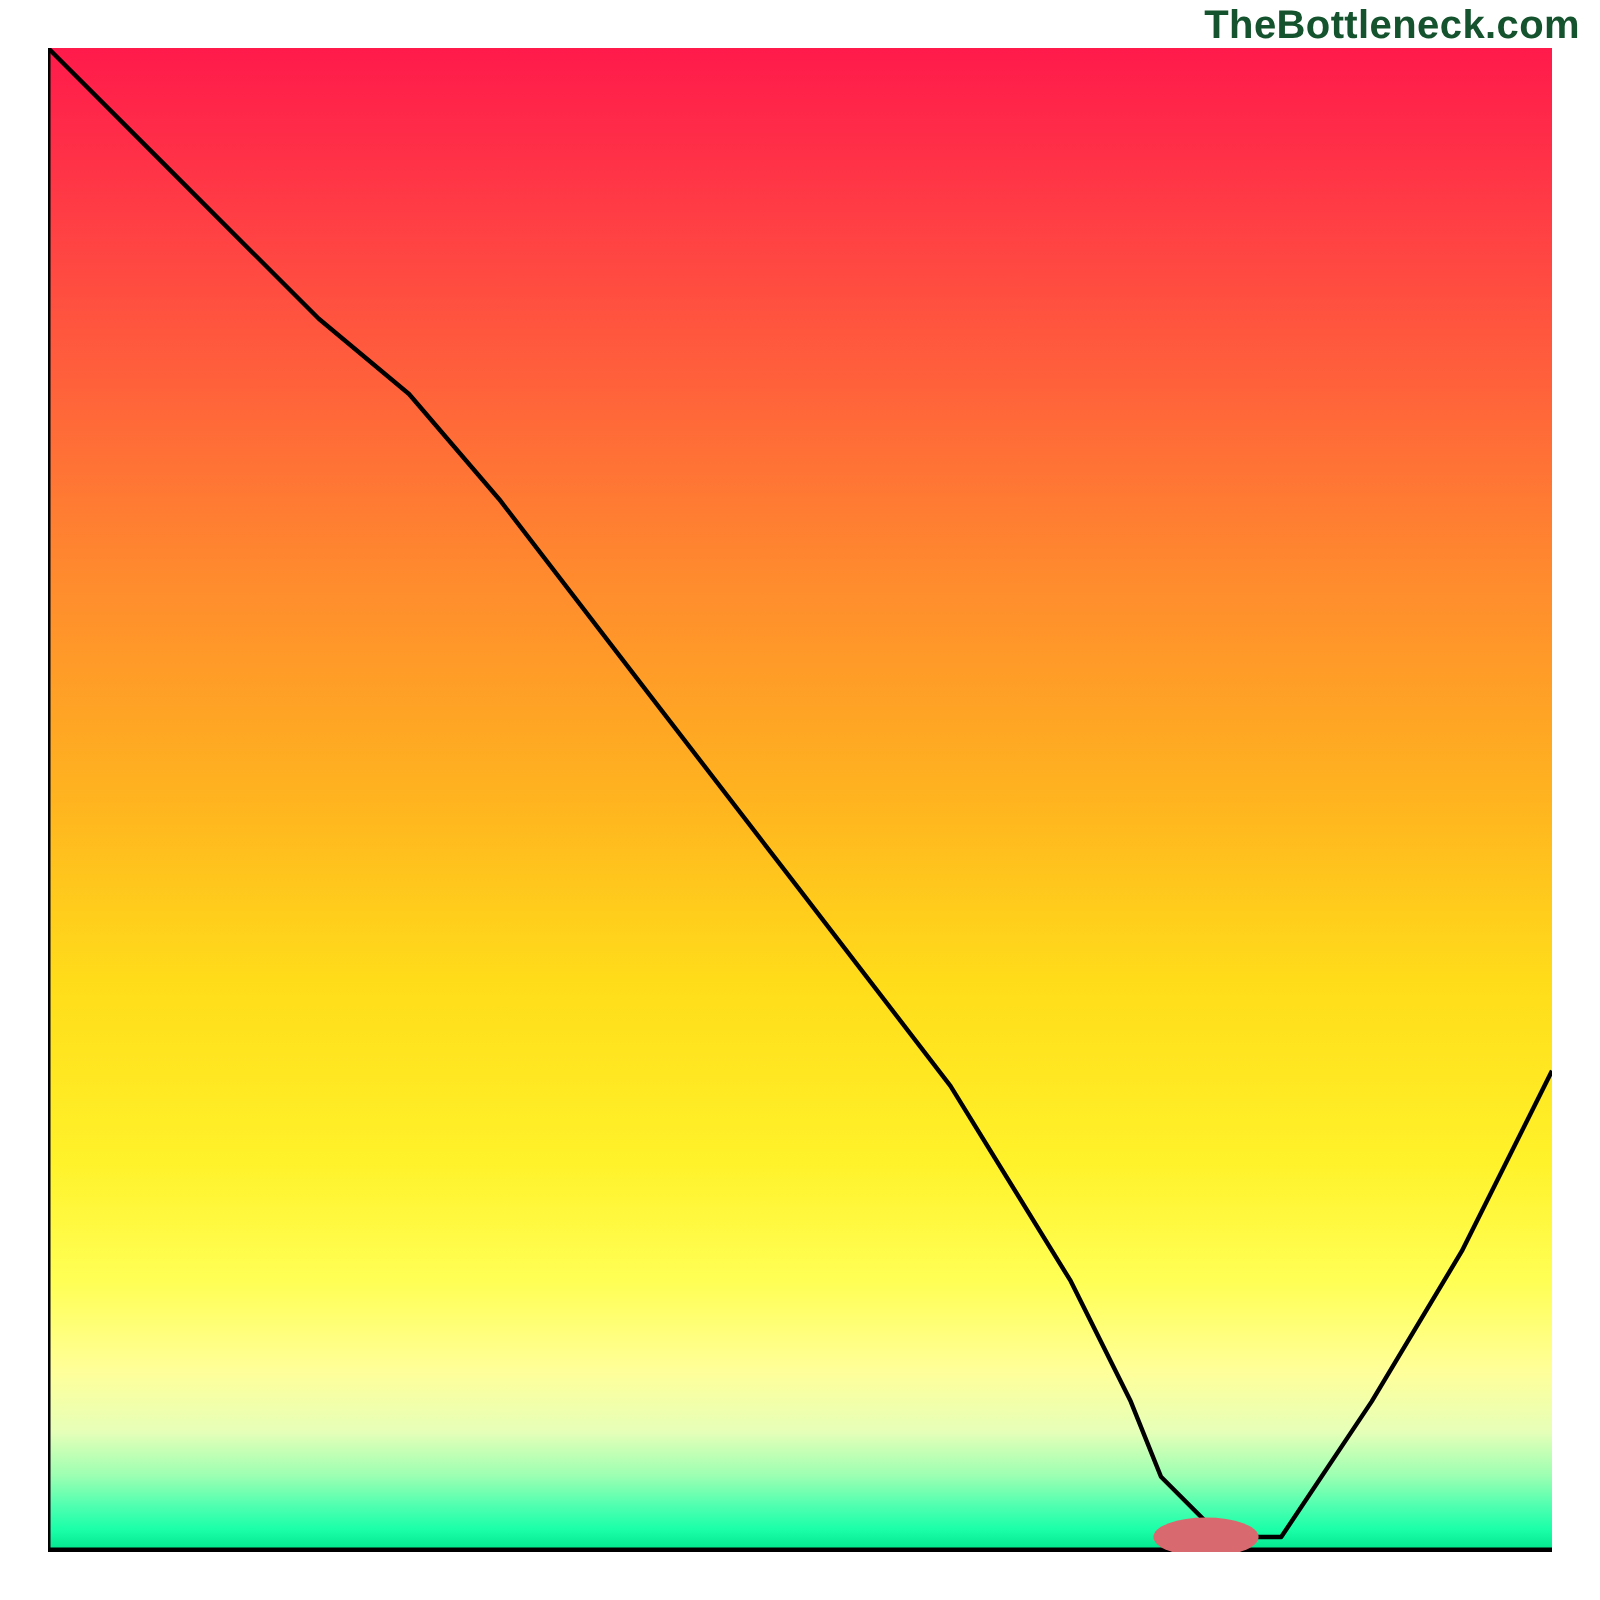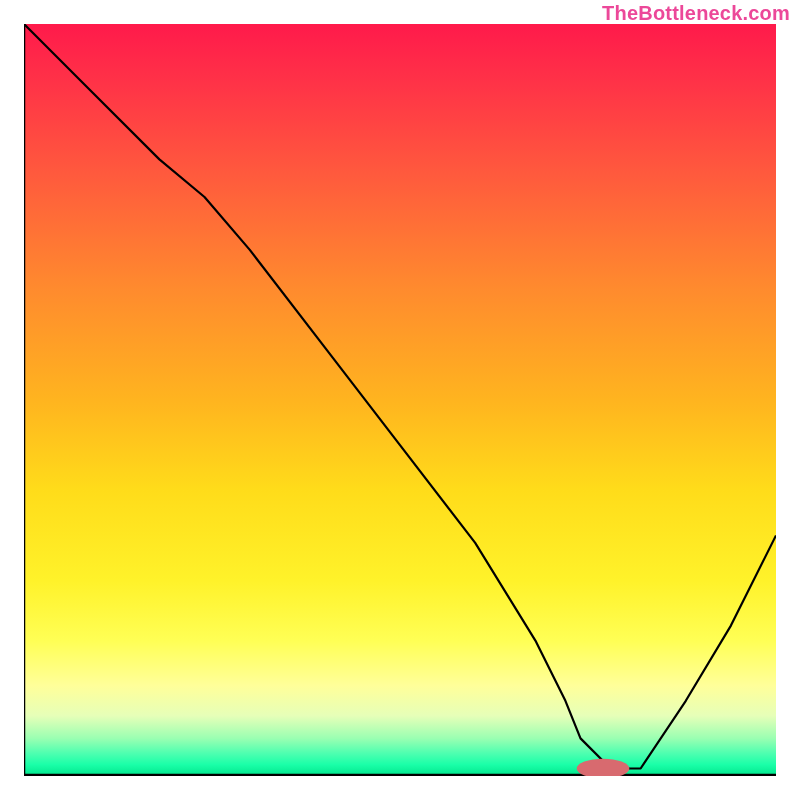--- a/index.html
+++ b/index.html
@@ -50,21 +50,21 @@
     width: 100%;
     height: 100%;
   }
   .watermark {
     position: absolute;
     top: 2px;
     right: 10px;
     font-family: Arial, Helvetica, sans-serif;
     font-size: 20px;
     font-weight: 600;
-    color: #ec4899;
+    color: #14532d;
     letter-spacing: 0.2px;
     user-select: none;
   }
   .marker {
     fill: #d86a6f;
     stroke: none;
   }
   .curve-path {
     fill: none;
     stroke: #000;

